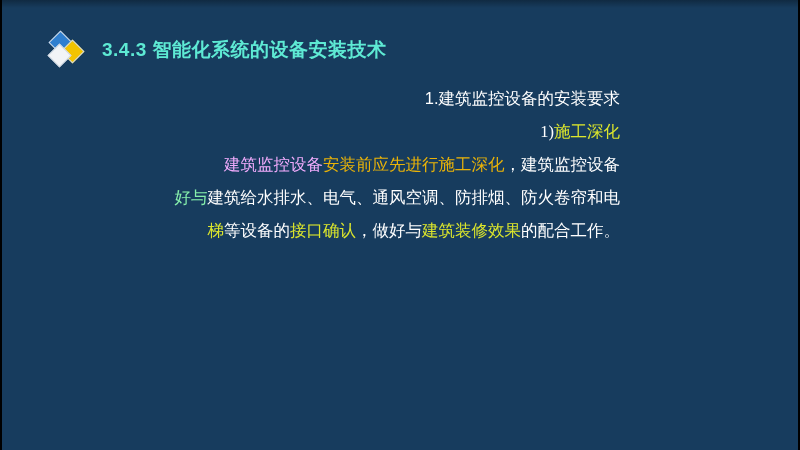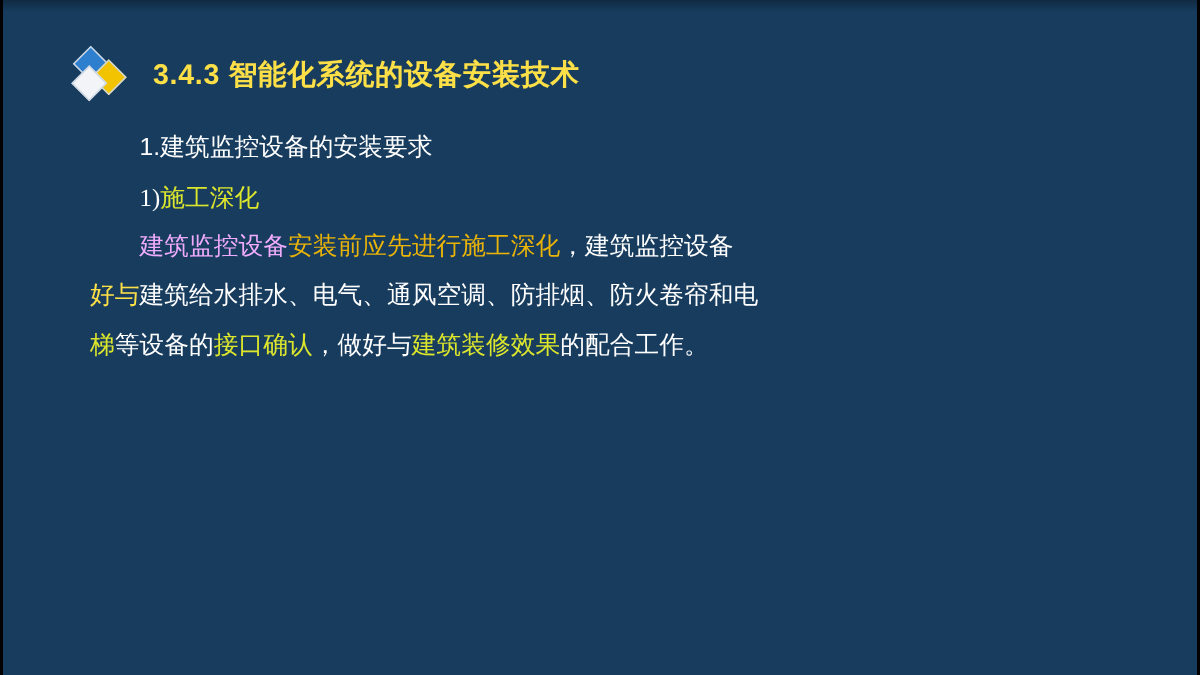--- a/index.html
+++ b/index.html
@@ -67,39 +67,40 @@
     background: #f2c300;
     border: 1.5px solid #cfd8e2;
   }
   #title-icon .dia-white {
     left: 3px;  top: 16px;
     background: #f2f4f7;
     border: 1.5px solid #cfd8e2;
   }
   #title-text {
     margin-left: 12px;
-    color: #fde047;
+    color: #5eead4;
     font-size: 19px;
     font-weight: bold;
     letter-spacing: 0.5px;
     white-space: nowrap;
   }
 
   
   #body-block {
     position: absolute;
     left: 58px;
     top: 82px;
     width: 560px;
   }
   .line {
     color: #ffffff;
     font-size: 16.5px;
     line-height: 33px;
     white-space: nowrap;
+    text-align: right;
   }
   .line-1 { padding-left: 33px; }
   .line-2 { padding-left: 33px; font-family: Liberation Serif, serif; }
   .line-3 { padding-left: 33px; }
   .line-4 { padding-left: 0px; }
   .line-5 { padding-left: 0px; }
   .hl { color: #dce62c; }
   .wt { color: #ffffff; }
 </style>
 </head>
@@ -116,17 +117,17 @@
       <span class="dia dia-gold" style="background: rgb(242, 195, 0);"></span>
       <span class="dia dia-white" style="background: rgb(242, 244, 247);"></span>
     </div>
     <div id="title-text">3.4.3 智能化系统的设备安装技术</div>
   </div>
 
   <div id="body-block">
     <div class="line line-1"><span class="wt" style="color: rgb(255, 255, 255);">1.建筑监控设备的安装要求</span></div>
     <div class="line line-2"><span class="wt" style="color: rgb(255, 255, 255);">1)</span><span class="hl" style="color: rgb(220, 230, 44);">施工深化</span></div>
     <div class="line line-3"><span class="wt" style="color: #f0abfc;">建筑监控设备</span><span class="hl" style="color: #eab308;">安装前应先进行施工深化</span><span class="wt" style="color: rgb(255, 255, 255);">，建筑监控设备</span></div>
-    <div class="line line-4"><span class="wt" style="color: #fde047;">好与</span><span class="hl" style="color: #ffffff;">建筑给水排水、电气、通风空调、防排烟、防火卷帘和电</span></div>
+    <div class="line line-4"><span class="wt" style="color: #86efac;">好与</span><span class="hl" style="color: #ffffff;">建筑给水排水、电气、通风空调、防排烟、防火卷帘和电</span></div>
     <div class="line line-5"><span class="hl" style="color: rgb(220, 230, 44);">梯</span><span class="wt" style="color: rgb(255, 255, 255);">等设备的</span><span class="hl" style="color: rgb(220, 230, 44);">接口确认</span><span class="wt" style="color: rgb(255, 255, 255);">，做好与</span><span class="hl" style="color: rgb(220, 230, 44);">建筑装修效果</span><span class="wt" style="color: rgb(255, 255, 255);">的配合工作。</span></div>
   </div>
 
 </div>
 
 </body></html>

